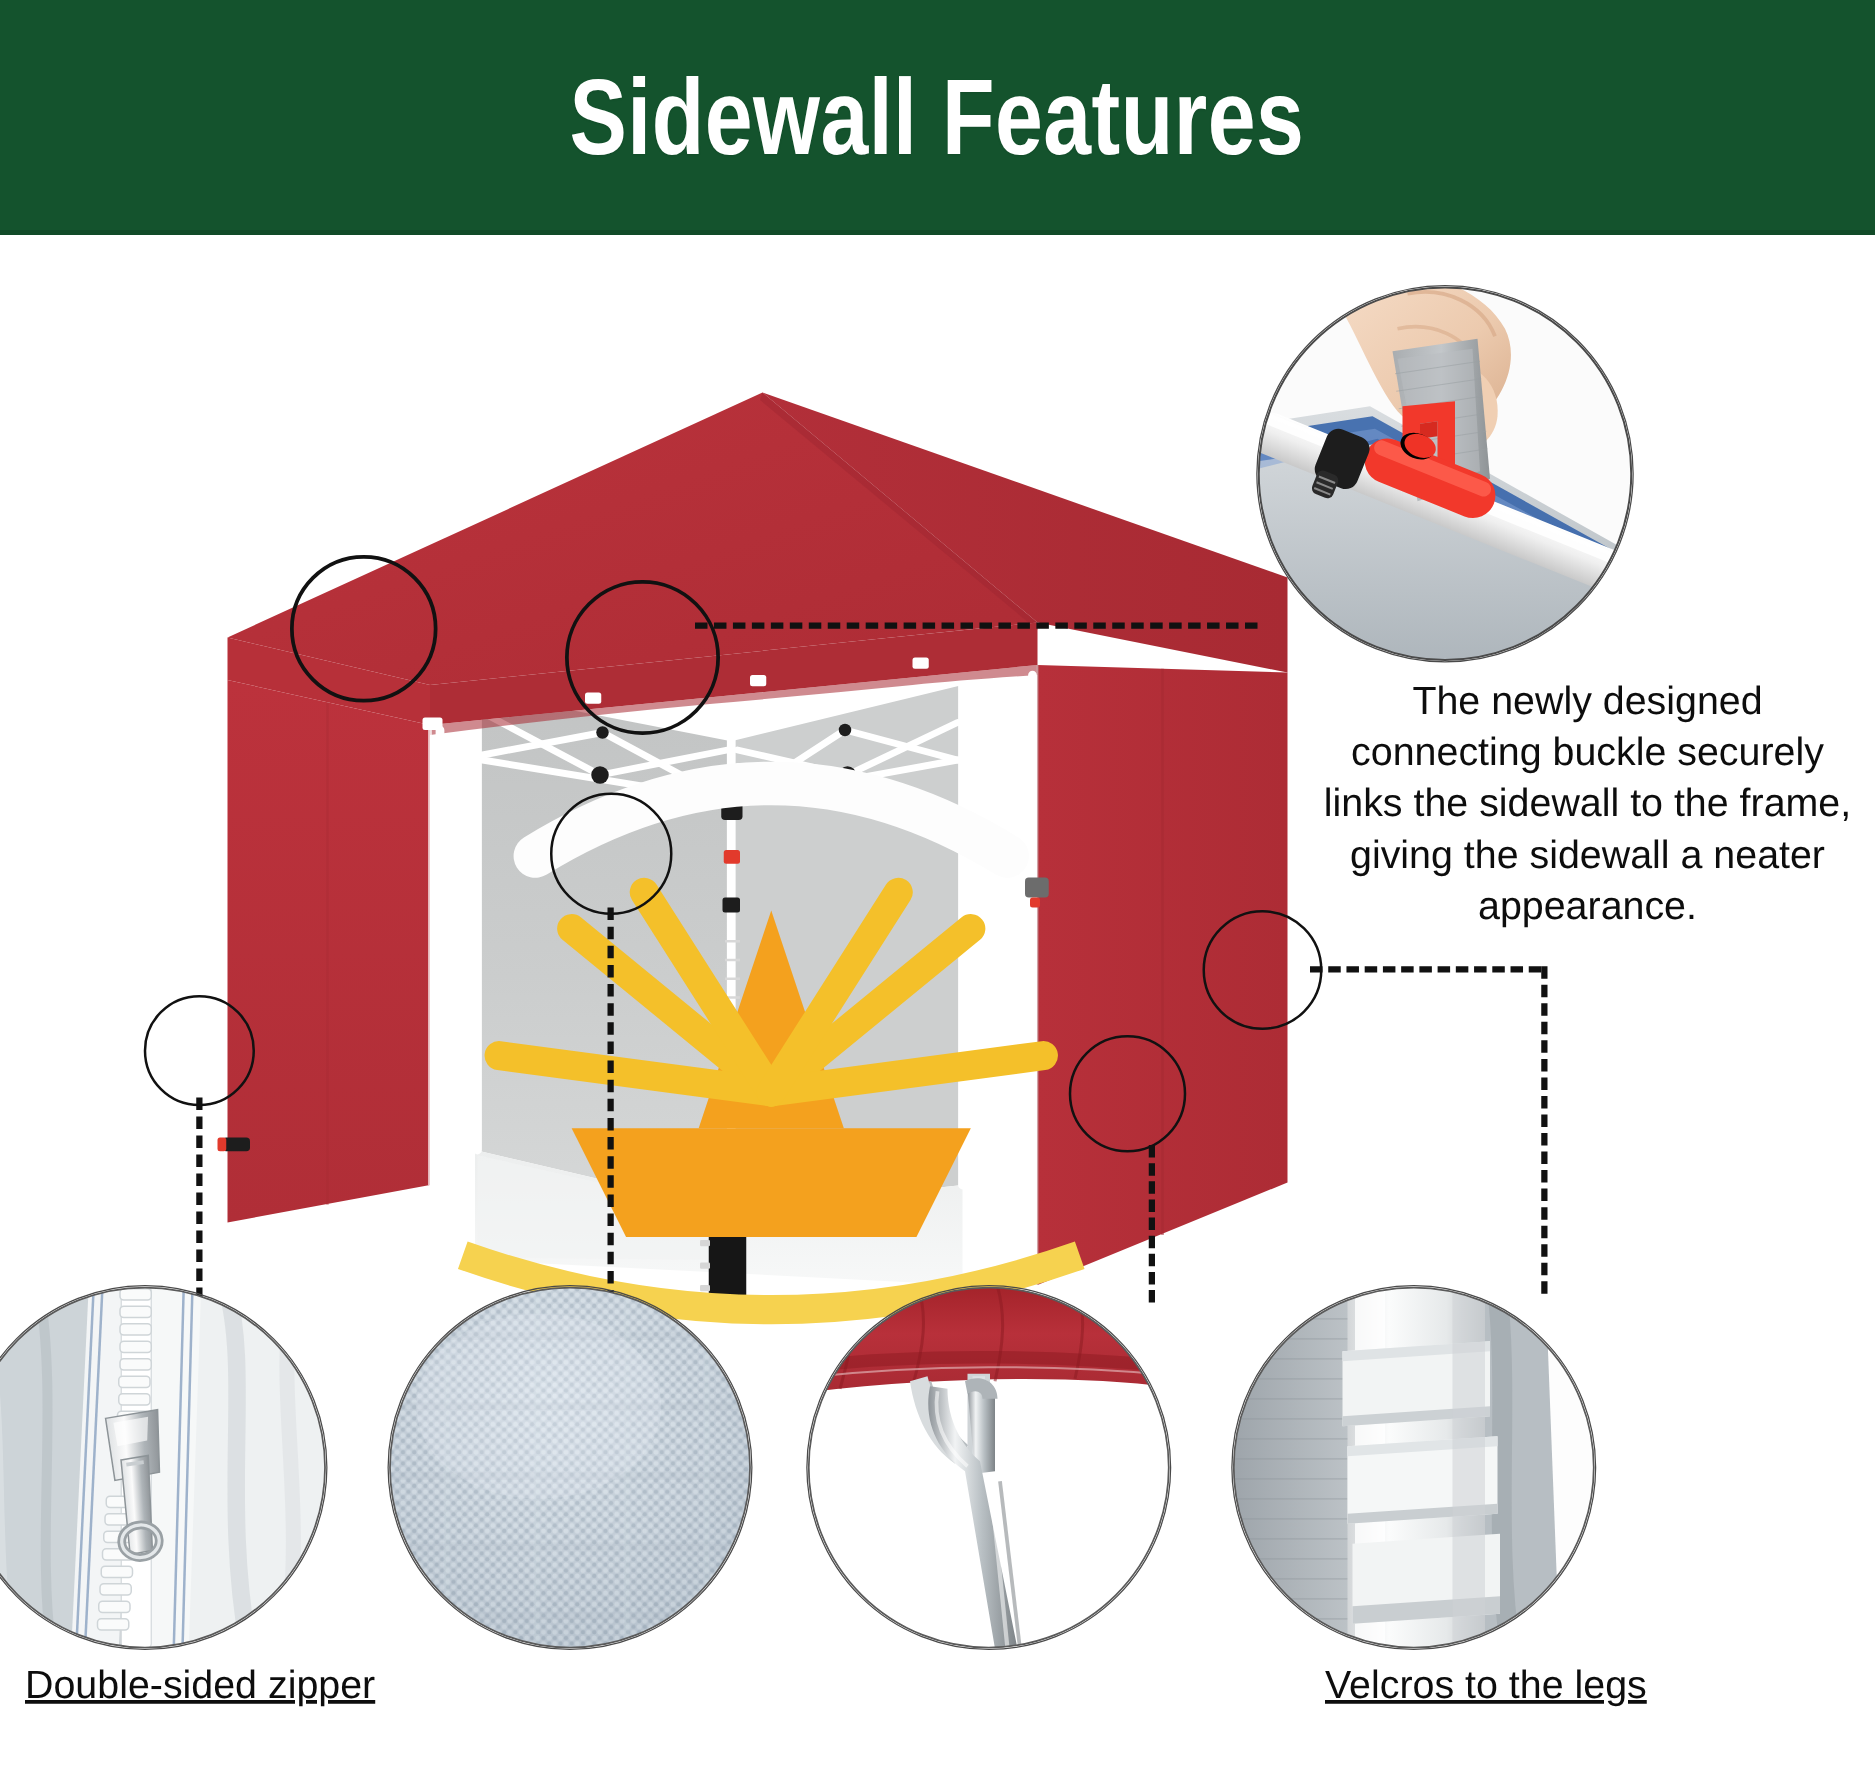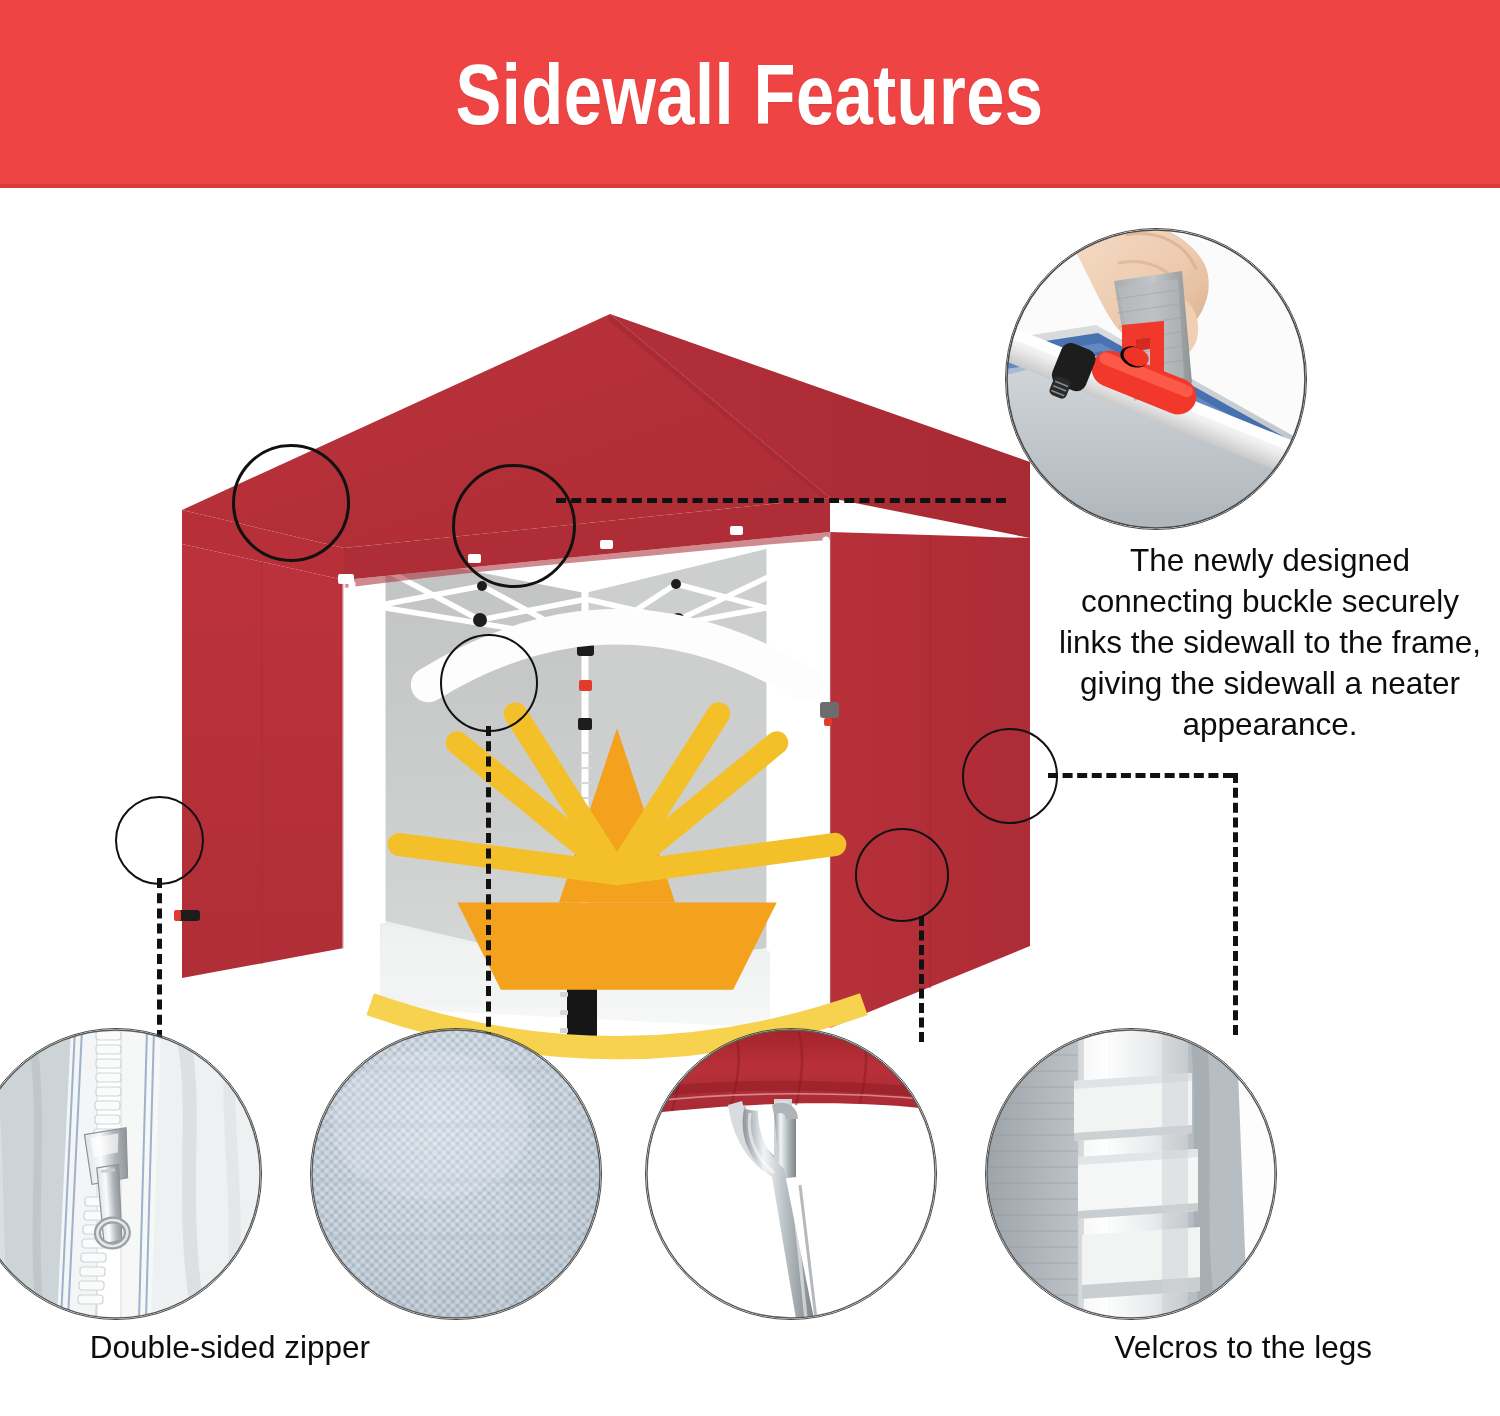--- a/index.html
+++ b/index.html
@@ -5,21 +5,21 @@
   html,body{margin:0;padding:0;background:#fff;}
   body{
     width:1500px;height:1416px;position:relative;overflow:hidden;
     font-family:"Liberation Sans","DejaVu Sans",sans-serif;
     -webkit-font-smoothing:antialiased;
   }
 
   
   .header-bar{
     position:absolute;left:0;top:0;width:1500px;height:188px;
-    background:#ef4444;
+    background:#14532d;
     display:flex;align-items:center;justify-content:center;
   }
   .header-bar .under{
     position:absolute;left:0;bottom:0;width:100%;height:4px;
     background:rgba(0,0,0,.10);
   }
   .header-title{
     font-family:"Liberation Sans Narrow","Liberation Sans",sans-serif;
     font-size:86px;font-weight:bold;color:#ffffff;
     letter-spacing:.5px;line-height:1;
@@ -77,27 +77,27 @@
 
   
   .side-text{
     position:absolute;left:1055px;top:352px;width:430px;
     font-size:31.5px;line-height:1.30;color:#0d0d0d;
     text-align:center;font-weight:400;
   }
 
   
   .caption{
-    position:absolute;text-align:right;
-    font-size:31.5px;line-height:1.26;color:#0d0d0d;font-weight:400;
+    position:absolute;text-align:left;
+    font-size:31.5px;line-height:1.26;color:#0d0d0d;font-weight:400;text-decoration:underline;
   }
   .cap-zip   {left:20px;  top:1140px;width:350px;}
   .cap-silver{left:365px; top:1140px;width:345px;}
   .cap-spike {left:690px; top:1140px;width:360px;}
-  .cap-velcro{left:1032px;top:1140px;width:340px;}
+  .cap-velcro{left:1060px;top:1140px;width:340px;}
 </style>
 </head>
 <body>
 
 <div class="header-bar">
   <div class="header-title">Sidewall Features</div>
   <div class="under"></div>
 </div>
 
 <div class="stage">

